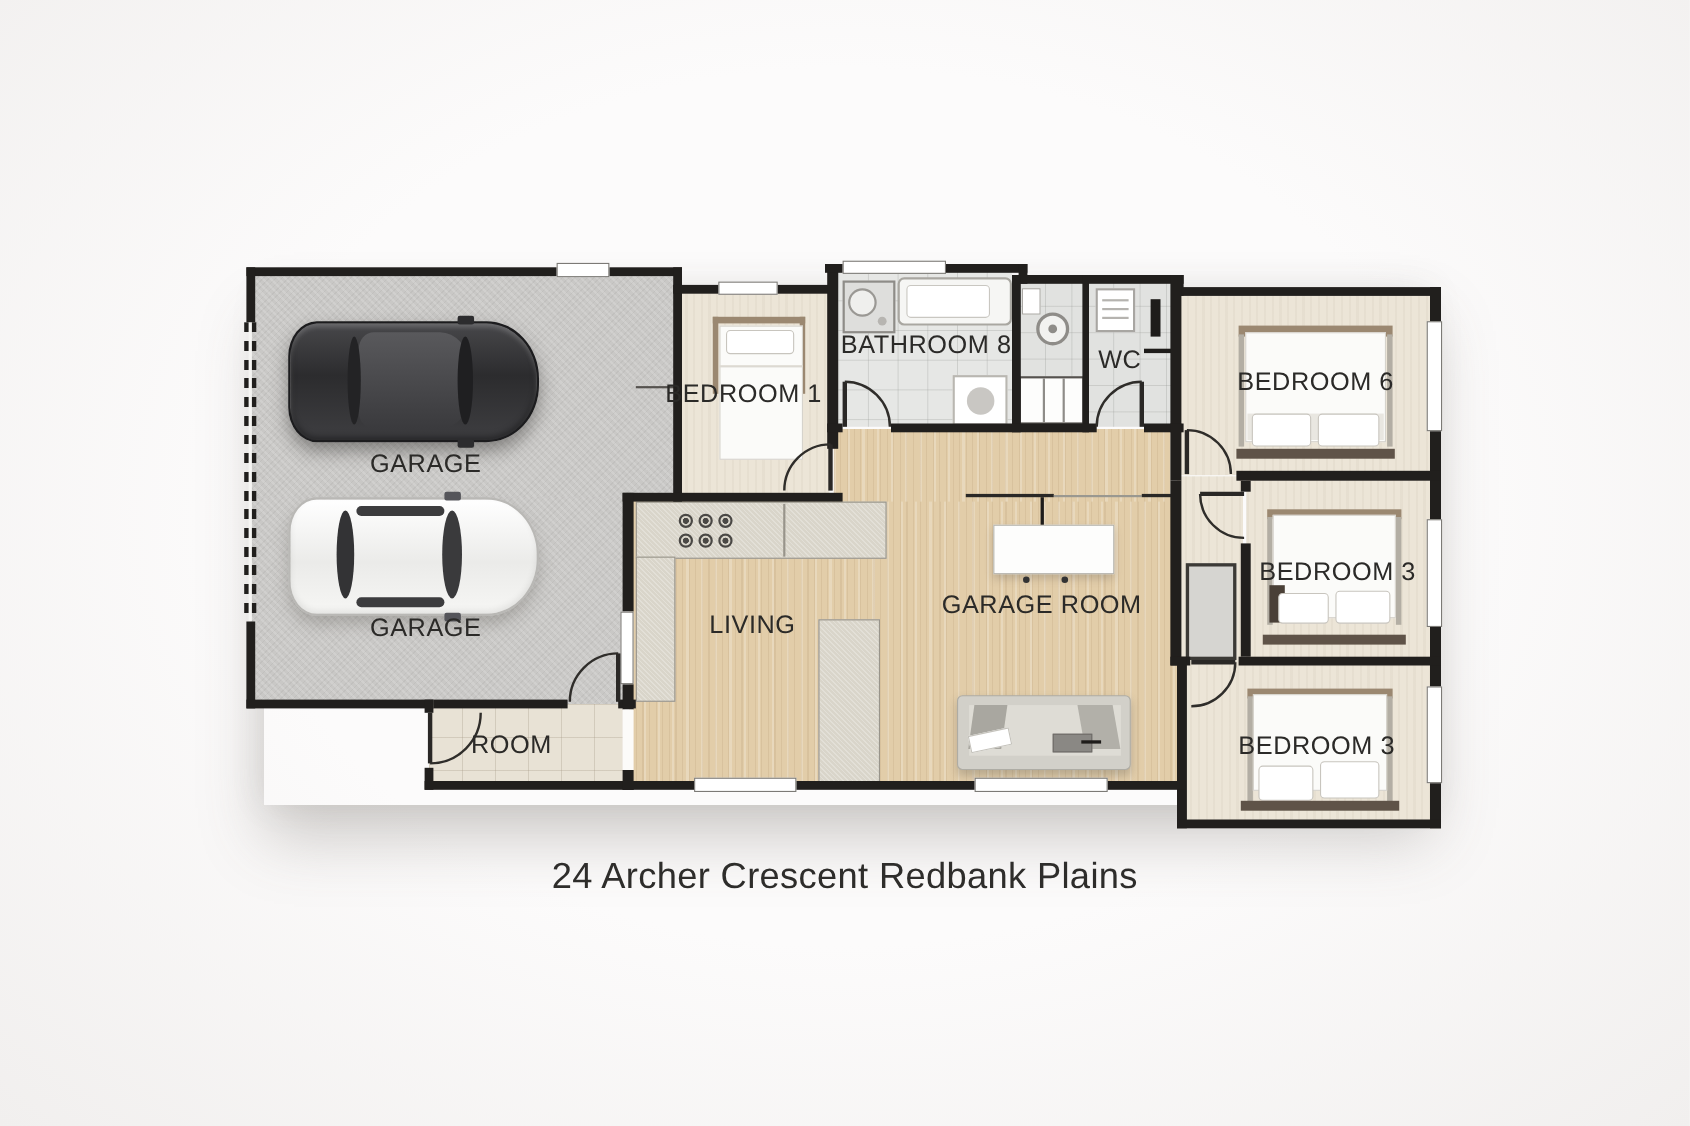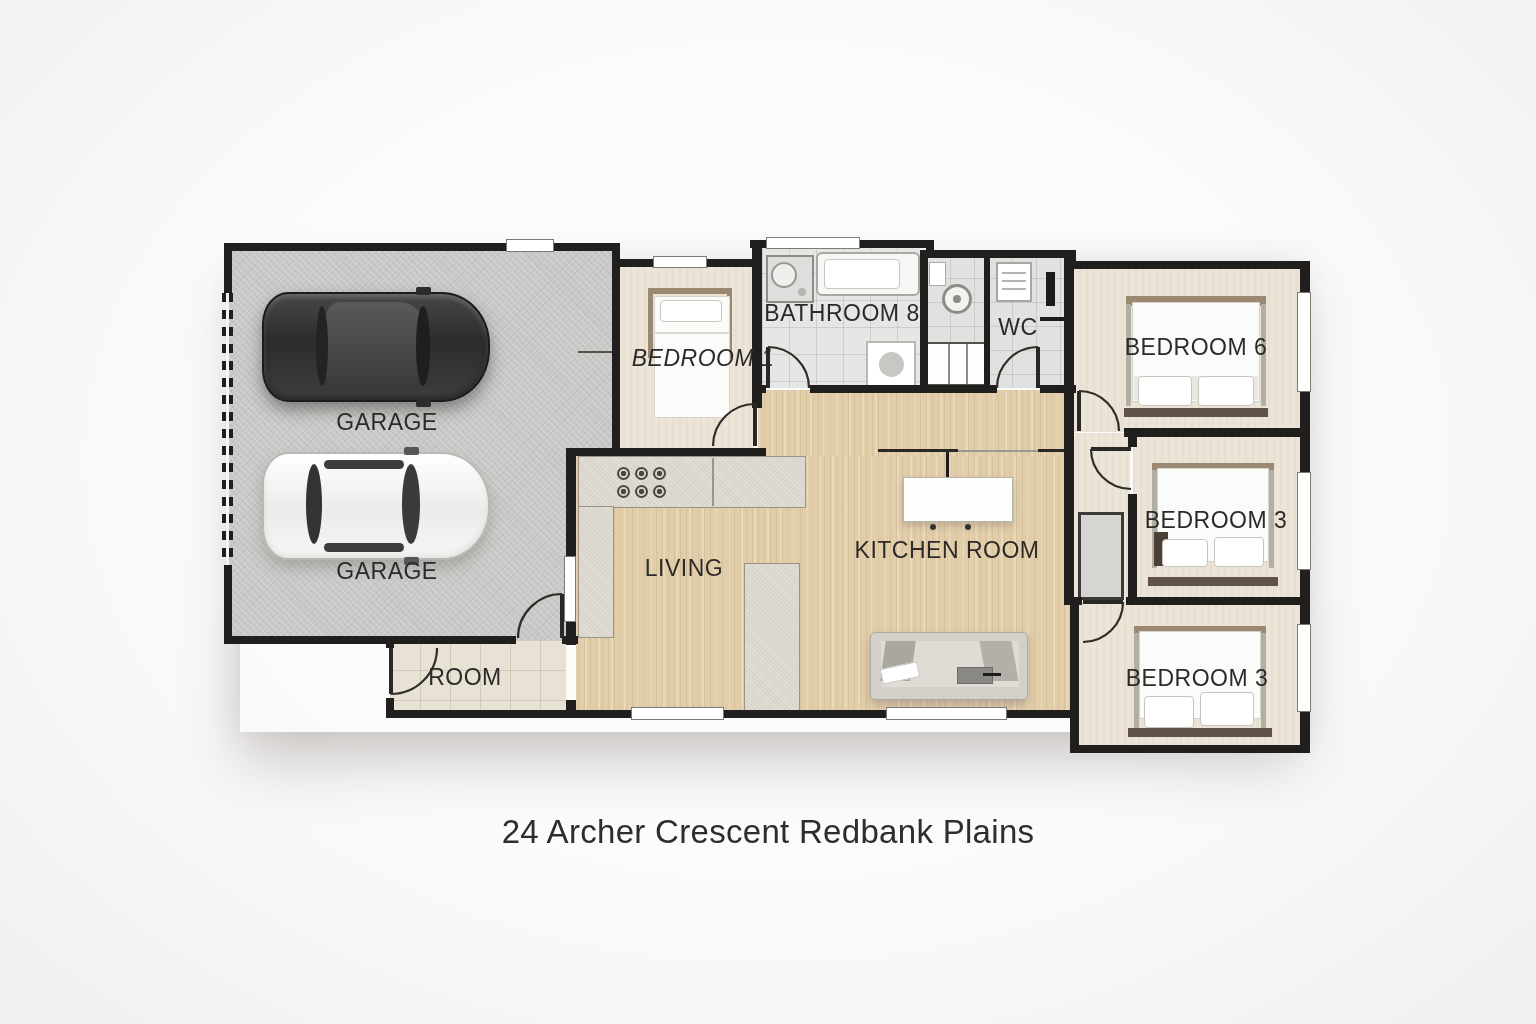--- a/index.html
+++ b/index.html
@@ -290,23 +290,23 @@
     <path d="M1131,449 L1091,449" stroke="#2a2826" stroke-width="4"></path>
     <path d="M1091,449 A40 40 0 0 0 1131,489" stroke="#2f2d2a" stroke-width="2.2"></path>
 
     <path d="M1083,602 L1123,602" stroke="#2a2826" stroke-width="4"></path>
     <path d="M1123,602 A40 40 0 0 1 1083,642" stroke="#2f2d2a" stroke-width="2.2"></path>
   </svg>
 
   <div class="lbl" style="left:387px;top:422px;">GARAGE</div>
   <div class="lbl" style="left:387px;top:571px;">GARAGE</div>
   <div class="lbl" style="left:465px;top:677px;">ROOM</div>
-  <div class="lbl" style="left:703px;top:358px;font-style:italic;">BEDROOM 1</div>
+  <div class="lbl" style="left:676px;top:358px;">BEDROOM 1</div>
   <div class="lbl" style="left:842px;top:313px;">BATHROOM 8</div>
   <div class="lbl" style="left:1018px;top:327px;">WC</div>
   <div class="lbl" style="left:1196px;top:347px;">BEDROOM 6</div>
   <div class="lbl" style="left:1216px;top:520px;">BEDROOM 3</div>
   <div class="lbl" style="left:1197px;top:678px;">BEDROOM 3</div>
   <div class="lbl" style="left:684px;top:568px;">LIVING</div>
-  <div class="lbl" style="left:947px;top:550px;">KITCHEN ROOM</div>
-
-  <div class="title" style="left:768px;top:831px;">24 Archer Crescent Redbank Plains</div>
+  <div class="lbl" style="left:947px;top:550px;">GARAGE ROOM</div>
+
+  <div class="title" style="left:768px;top:796px;">24 Archer Crescent Redbank Plains</div>
 </div>
 
 </body></html>

